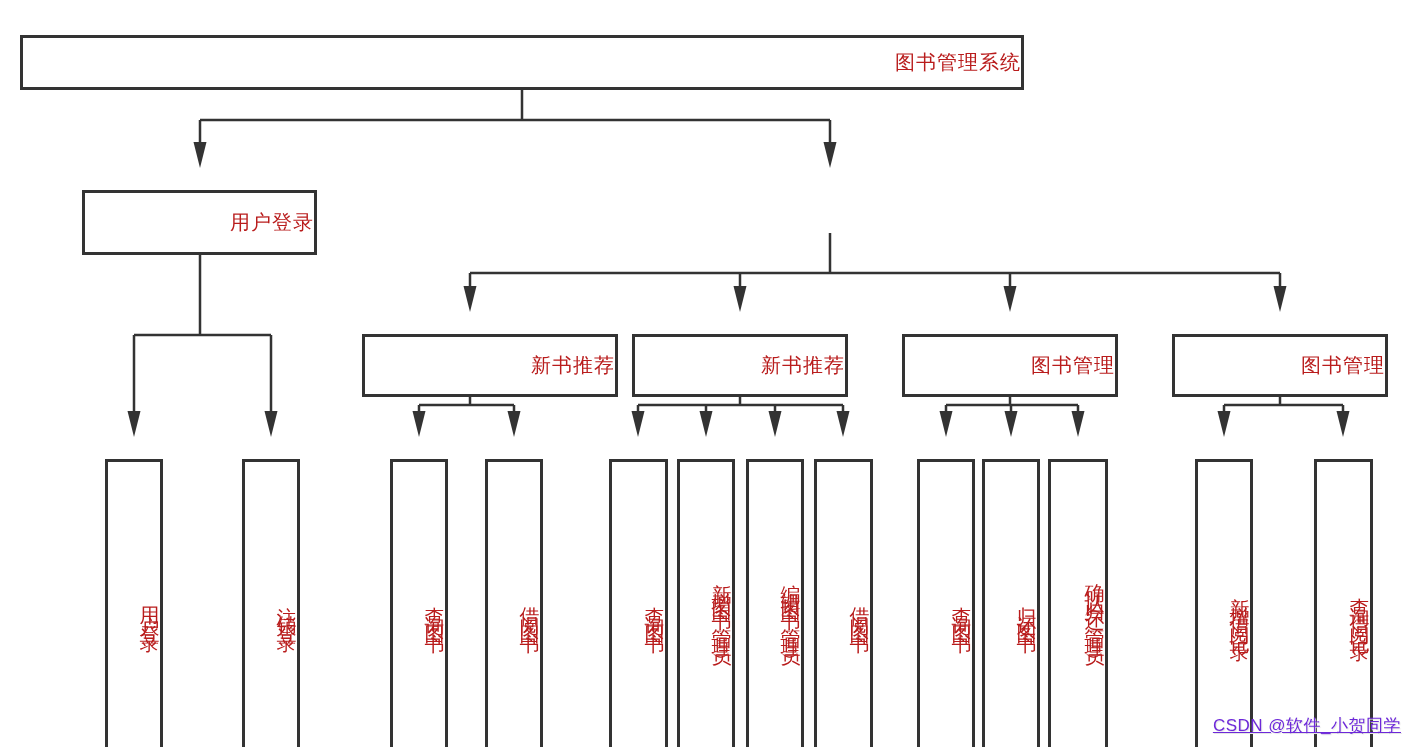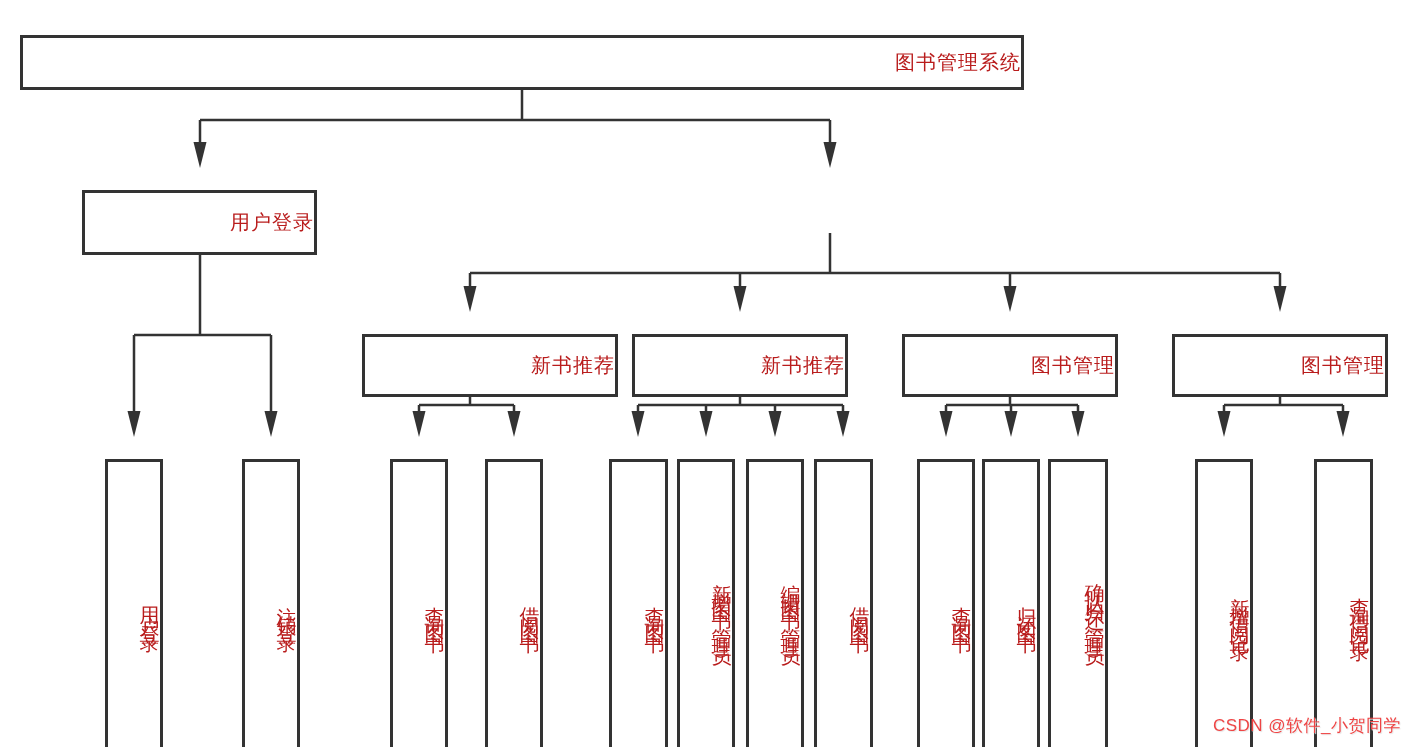--- a/index.html
+++ b/index.html
@@ -13,22 +13,22 @@
     border:3px solid #333333;display:flex;align-items:center;justify-content:flex-end;
     color:#b91c1c;z-index:2;margin-top:22px;
   }
   .hlbl{font-size:20px;letter-spacing:1px;white-space:nowrap;}
   .vlbl{
     writing-mode:vertical-rl;text-orientation:mixed;
     font-size:20px;letter-spacing:9px;line-height:1;white-space:nowrap;
   }
   .watermark{
     position:absolute;top:714px;right:4px;z-index:5;
-    font-size:17px;color:#ef4444;letter-spacing:.5px;
-    text-shadow:1px 1px 1px #e6e6e6;white-space:nowrap;
+    font-size:17px;color:#6d28d9;letter-spacing:.5px;
+    text-shadow:1px 1px 1px #e6e6e6;white-space:nowrap;text-decoration:underline;
   }
 </style>
 </head>
 <body>
 
 <div class="canvas">
 
   <svg class="wires" viewBox="0 0 1405 747">
     <g stroke="#333333" stroke-width="2.5" fill="none">
       <path d="M522 68 V120 M200 120 H830"></path>

